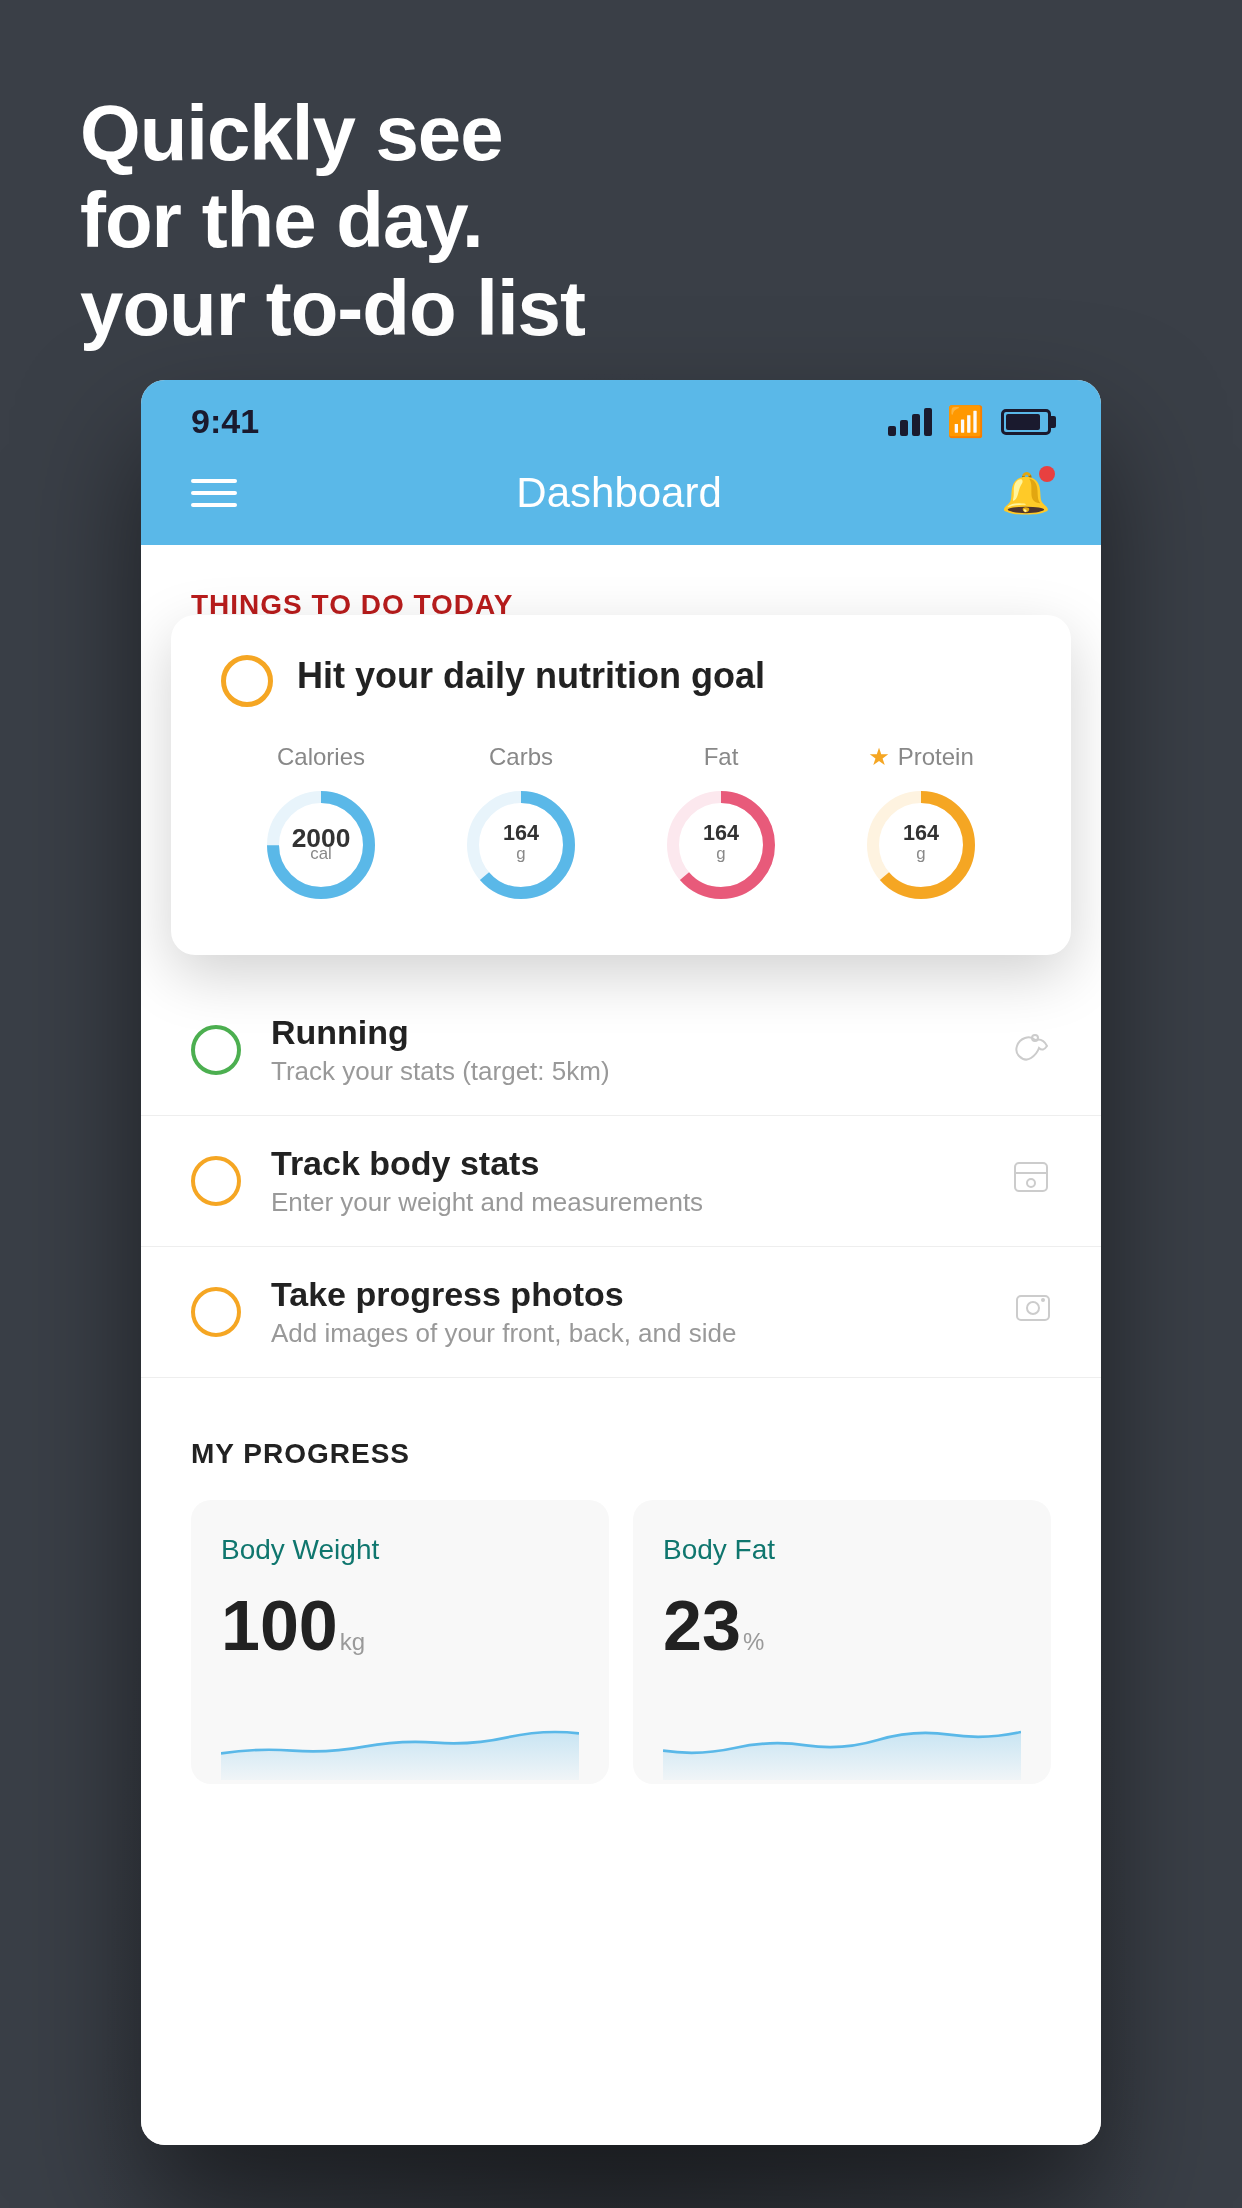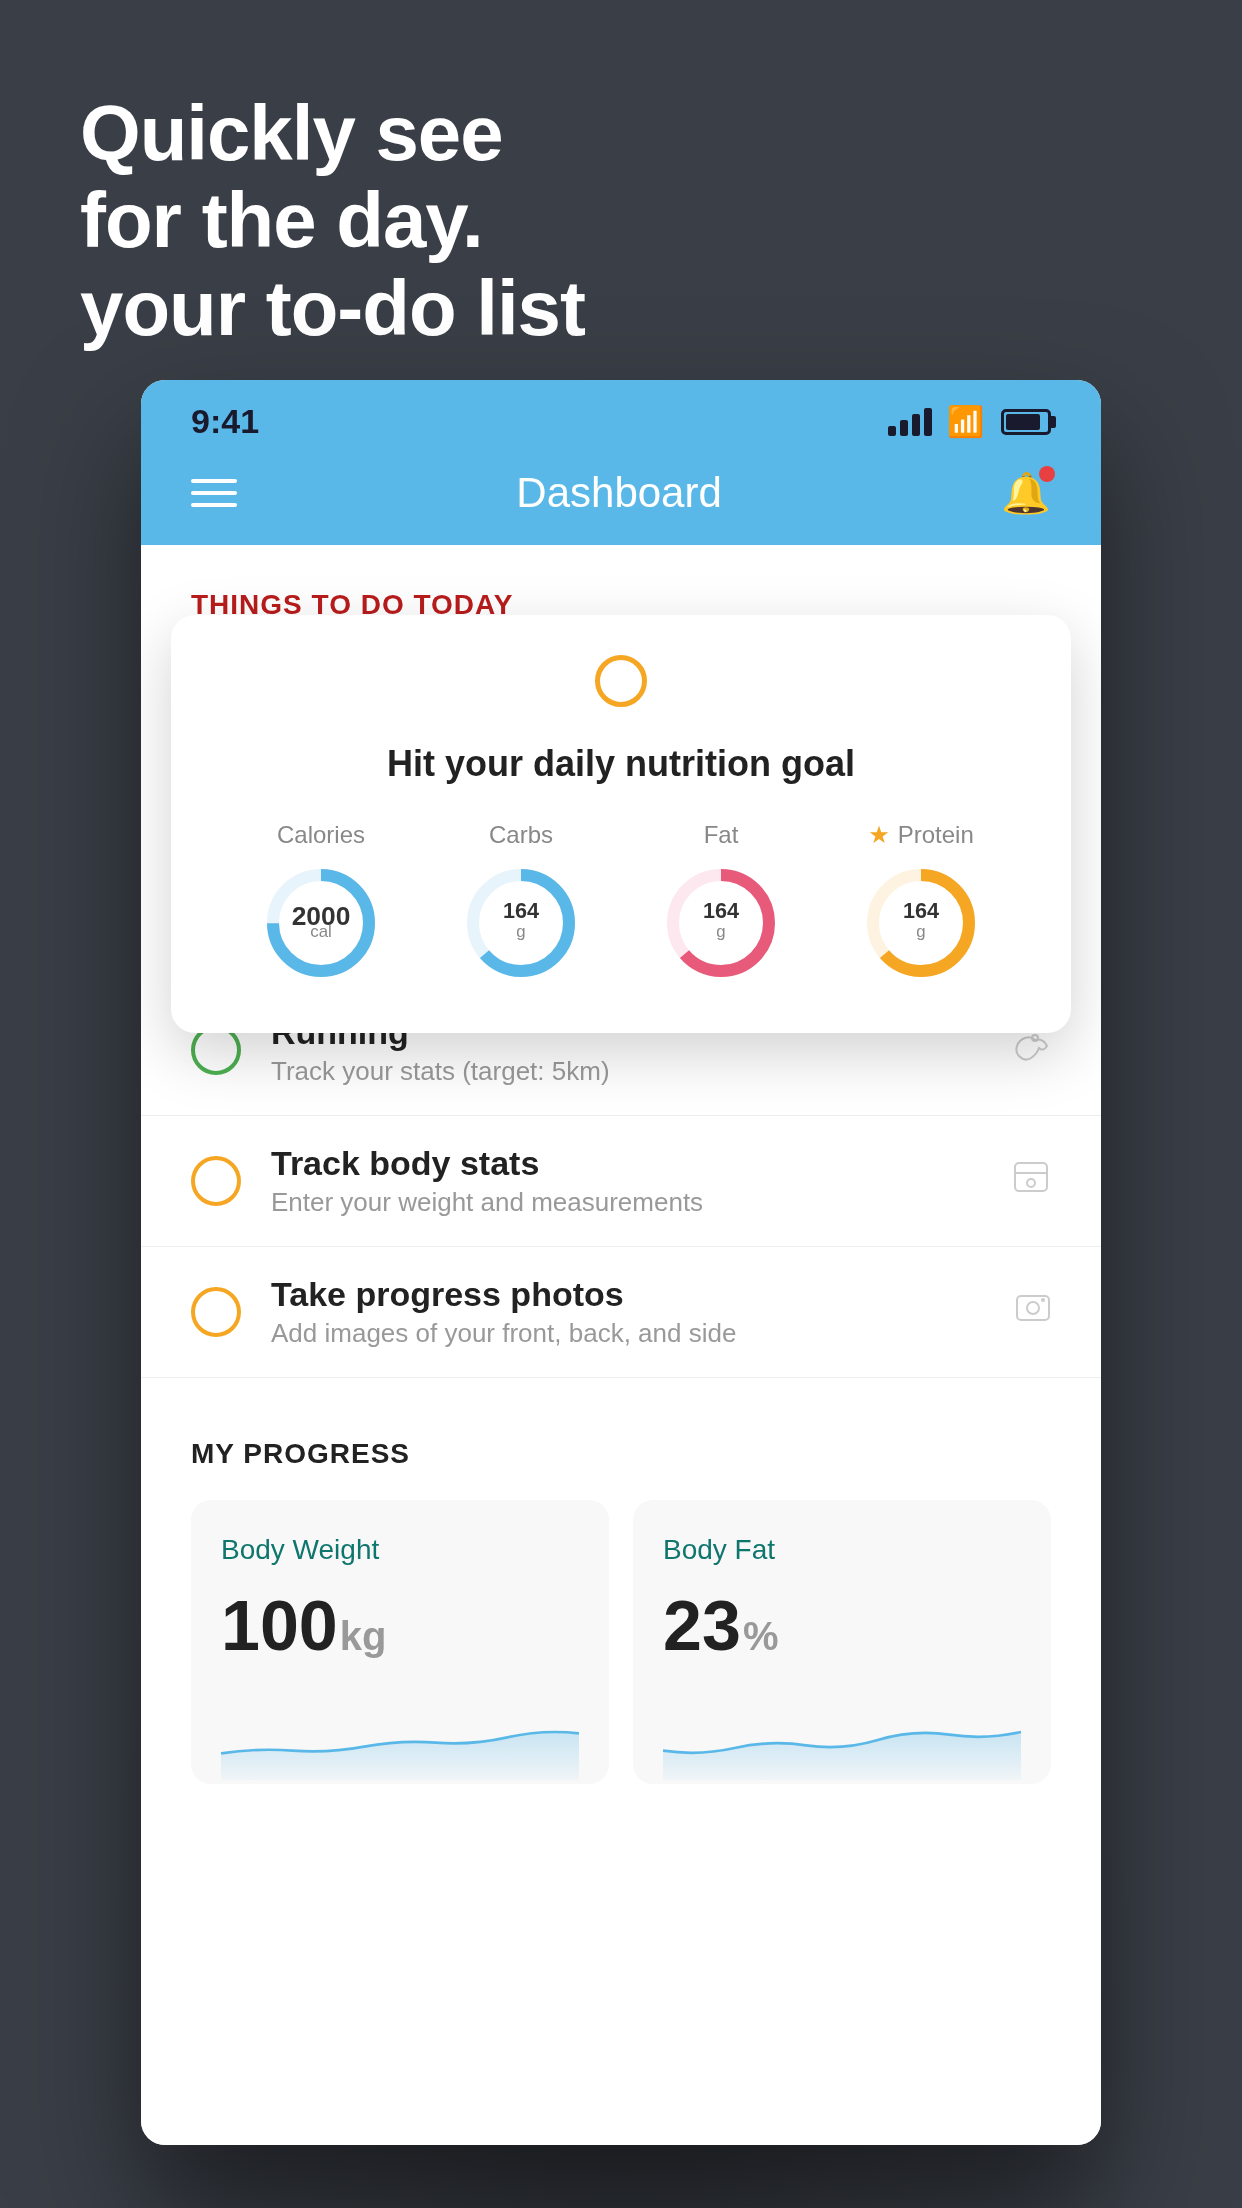--- a/index.html
+++ b/index.html
@@ -175,24 +175,22 @@
       transform: translateX(-50%);
       width: 900px;
       background: white;
       border-radius: 24px;
       padding: 40px 50px 50px 50px;
       box-shadow: 0 20px 60px rgba(0,0,0,0.18);
       z-index: 10;
     }
     .nutrition-card-header {
       display: flex;
-      align-items: center;
-      gap: 36px;
+      gap: 24px;
       margin-bottom: 36px;
-      flex-direction: column;
     }
     .circle-check-empty {
       width: 52px;
       height: 52px;
       border-radius: 50%;
       border: 5px solid #f5a623;
       flex-shrink: 0;
     }
     .nutrition-title {
       font-size: 36px;
@@ -318,23 +316,23 @@
       align-items: baseline;
       gap: 2px;
       margin-bottom: 24px;
     }
     .progress-card-number {
       font-size: 70px;
       font-weight: 800;
       color: #222;
     }
     .progress-card-unit {
-      font-size: 40px;
+      font-size: 24px;
       color: #999;
-      font-weight: 700;
+      font-weight: 400;
     }
     .wave-chart {
       width: 100%;
       height: 80px;
       margin-top: 10px;
     }
   </style>
 </head>
 <body>
 

